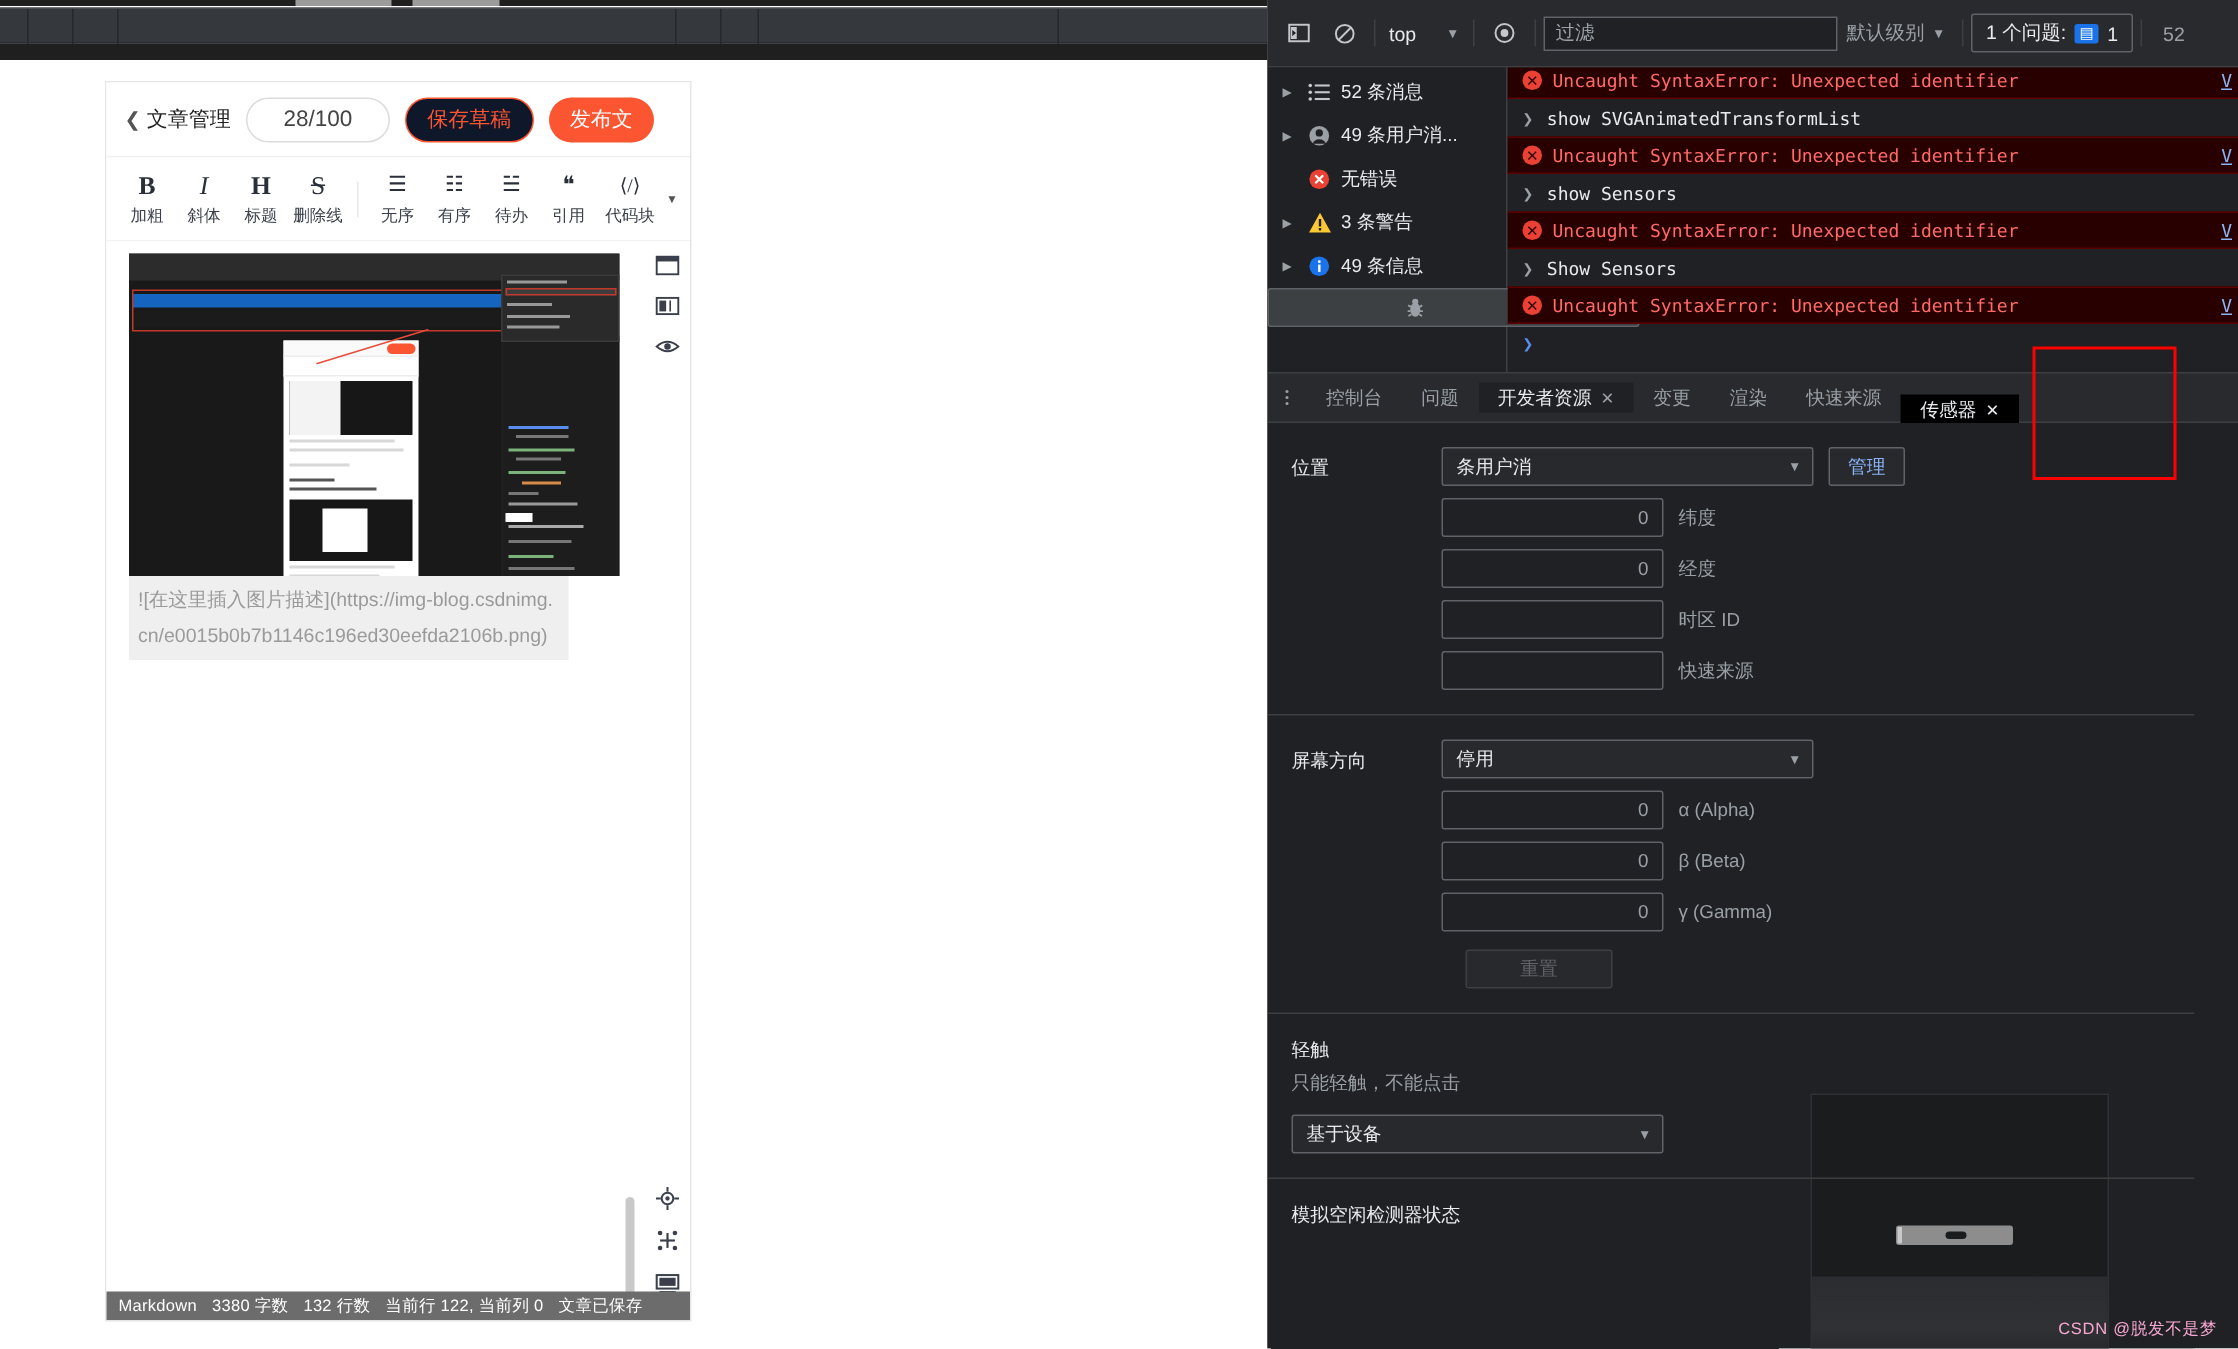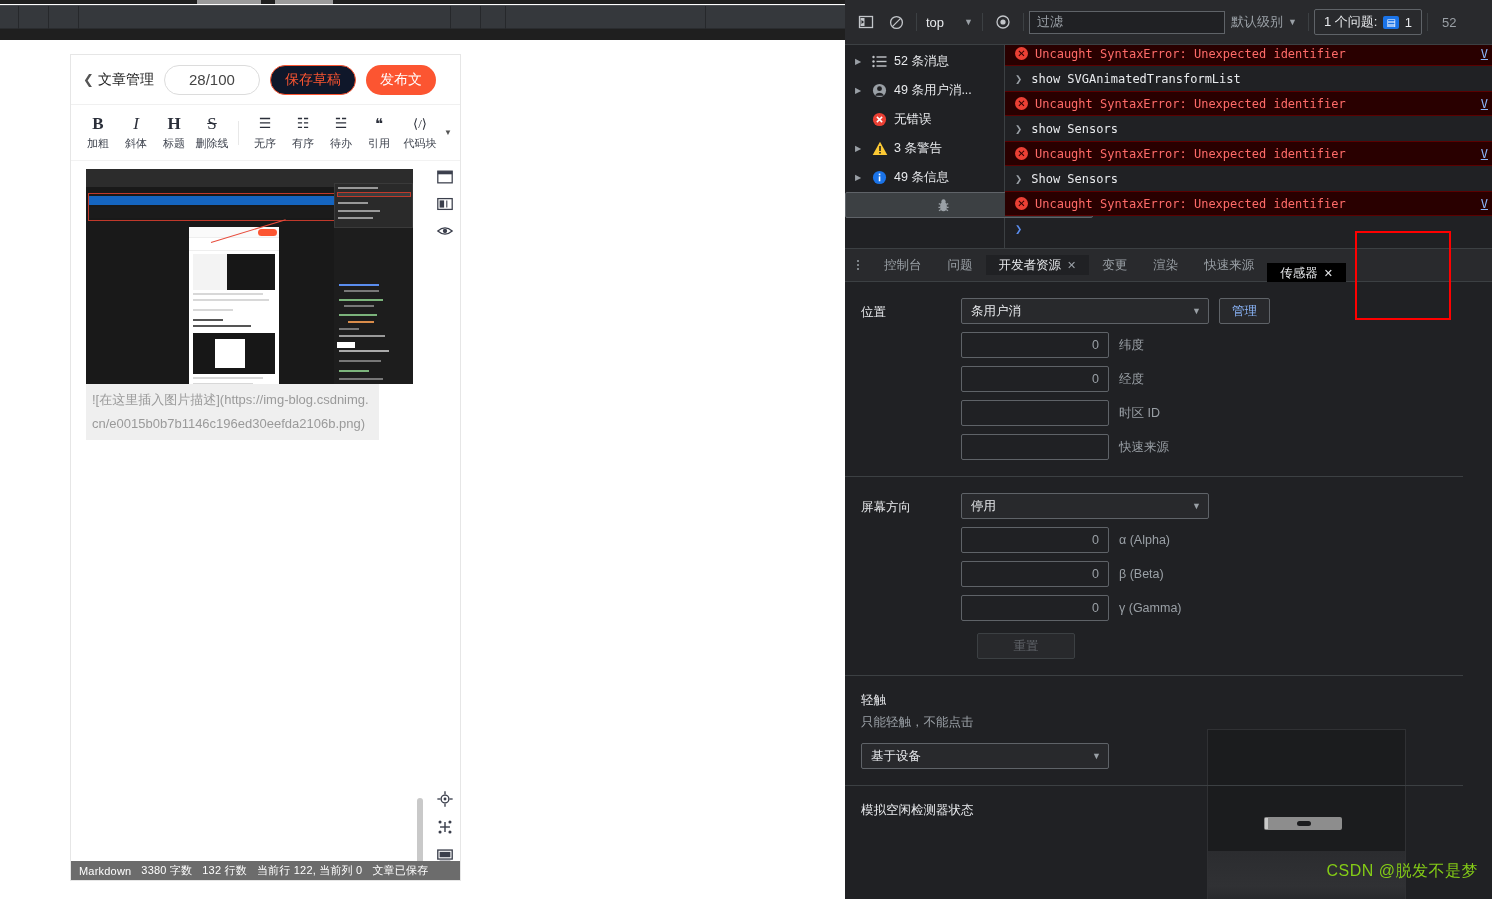--- a/index.html
+++ b/index.html
@@ -162,21 +162,21 @@
                color:#5f6368; font-size:12.5px; display:flex; align-items:center; justify-content:center; margin-top:12px; margin-left:16px;}
   .preview { position:absolute; right:57px; top:252px; width:199px; height:187px; background:#1b1c1e; border:1px solid #303134;}
   .pv-floor { position:absolute; left:0; bottom:0; width:100%; height:64px;
               background: linear-gradient(180deg,#2b2c2f 0%, #303134 55%, #1f2023 100%); }
   .pv-dev { position:absolute; left:56px; top:87px; width:78px; height:13px; background:#8d8d8d; border-radius:2px; }
   .pv-dev:after { content:""; position:absolute; left:33px; top:4px; width:14px; height:5px; background:#1b1c1e; border-radius:3px;}
   .pv-dev:before { content:""; position:absolute; left:1px; top:1px; width:3px; height:11px; background:#c9c9c9;}
   .touch-title { font-size:12.5px; color:#e8eaed; }
   .touch-sub { font-size:12.5px; color:#9aa0a6; margin-top:5px; }
   .sec-title-b { font-size:12.5px; color:#e8eaed; }
-  .watermark { position:absolute; right:14px; bottom:17px; color:#84cc16; font-size:16px; letter-spacing:.5px;}
+  .watermark { position:absolute; right:14px; bottom:6px; color:#f9a8d4; font-size:11px; letter-spacing:.5px;}
 </style>
 </head>
 <body>
 
 <div id="root">
 
   <div class="top-strip">
     <div class="ts-black-a"></div>
     <div class="ts-btn" style="left:197px; width:64px;"></div>
     <div class="ts-btn" style="left:275px; width:58px;"></div>

